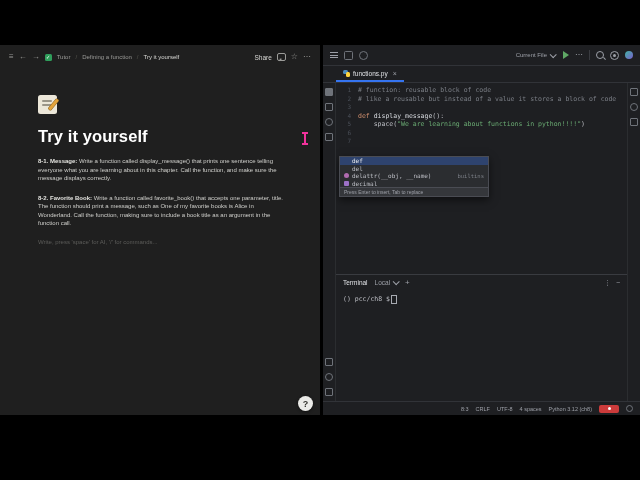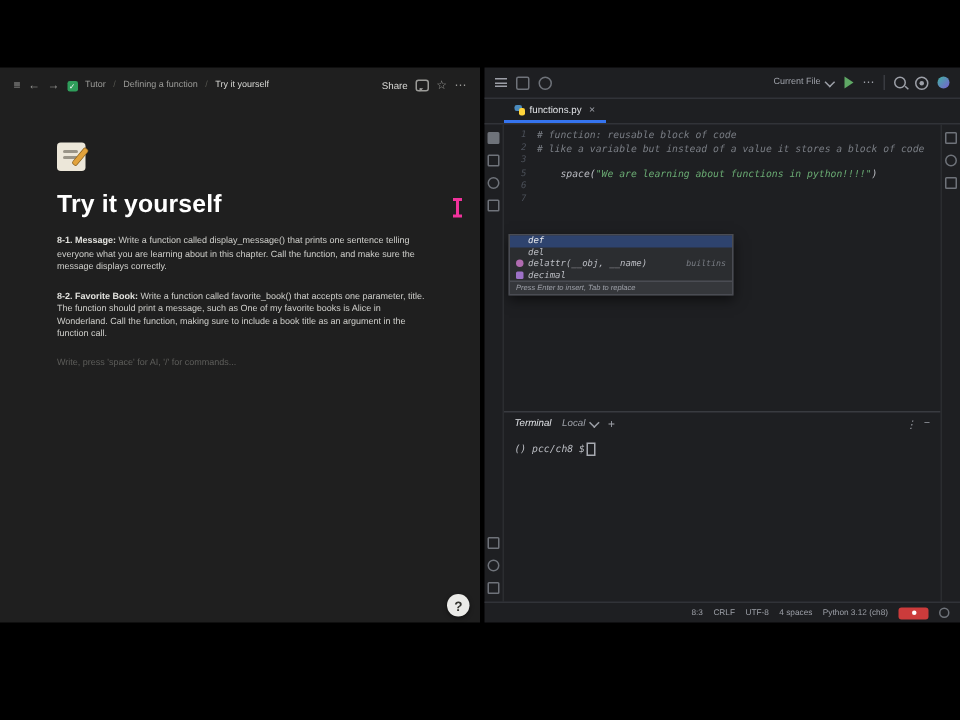--- a/index.html
+++ b/index.html
@@ -49,21 +49,21 @@
   .mag:after{content:"";position:absolute;width:3px;height:1px;background:#9da0a8;transform:rotate(45deg);right:-2.5px;bottom:-1px;}
   .gear-ic{width:7px;height:7px;border:1px solid #9da0a8;border-radius:50%;position:relative;}
   .gear-ic:after{content:"";position:absolute;inset:2px;background:#9da0a8;border-radius:50%;}
   .avatar{width:8px;height:8px;border-radius:50%;background:linear-gradient(135deg,#40b3a2,#7a5fd0);}
   .i-tabs{height:16px;flex:none;display:flex;align-items:stretch;border-bottom:1px solid #313338;padding-left:13px;}
   .tab{display:flex;align-items:center;gap:3px;padding:0 7px;font-size:6.5px;color:#dfe1e5;border-bottom:2px solid #3574f0;background:#1e1f22;}
   .py-ic{width:7px;height:7px;position:relative;flex:none;}
   .py-ic:before{content:"";position:absolute;left:0;top:0;width:4.5px;height:4.5px;background:#4b8bbe;border-radius:1.5px;}
   .py-ic:after{content:"";position:absolute;right:0;bottom:0;width:4.5px;height:4.5px;background:#ffd43b;border-radius:1.5px;}
   .tab-close{color:#9da0a8;font-size:7px;margin-left:2px;}
-  .i-main{flex:1;display:flex;min-height:0;font-style:italic;}
+  .i-main{flex:1;display:flex;min-height:0;}
   .strip{width:12px;flex:none;display:flex;flex-direction:column;align-items:center;padding:5px 0;gap:7px;}
   .strip.left{border-right:1px solid #2b2d30;}
   .strip.right{border-left:1px solid #2b2d30;}
   .strip .sic{width:6px;height:6px;border:1px solid #6f737a;border-radius:1px;}
   .strip .sic.fill{background:#6f737a;}
   .strip .sic.round{border-radius:50%;}
   .strip .push{margin-top:auto;}
   .editor-col{flex:1;display:flex;flex-direction:column;min-width:0;}
   .editor{height:188px;flex:none;position:relative;overflow:hidden;padding-top:3px;font-family:"DejaVu Sans Mono",monospace;}
   .code-line{display:flex;height:8.5px;line-height:8.5px;font-size:6.5px;}
@@ -184,25 +184,29 @@
 
       <div class="editor-col">
         <div class="editor">
           <div>
               <div class="code-line">
                 <span class="gutter-num">1</span>
                 <span class="code-text"><span class="tok-cmt"># function: reusable block of code</span></span>
               </div>
               <div class="code-line">
                 <span class="gutter-num">2</span>
-                <span class="code-text"><span class="tok-cmt"># like a variable but instead of a value it stores a block of code</span></span>
+                <span class="code-text"><span class="tok-cmt"># like a reusable but instead of a value it stores a block of code</span></span>
               </div>
               <div class="code-line">
                 <span class="gutter-num">3</span>
                 <span class="code-text"></span>
+              </div>
+              <div class="code-line">
+                <span class="gutter-num">4</span>
+                <span class="code-text"><span class="tok-kw">def </span><span class="tok-fn">display_message</span><span class="tok-txt">():</span></span>
               </div>
               <div class="code-line">
                 <span class="gutter-num">5</span>
                 <span class="code-text"><span class="tok-txt">    space(</span><span class="tok-str">"We are learning about functions in python!!!!"</span><span class="tok-txt">)</span></span>
               </div>
               <div class="code-line">
                 <span class="gutter-num">6</span>
                 <span class="code-text"></span>
               </div>
               <div class="code-line">

